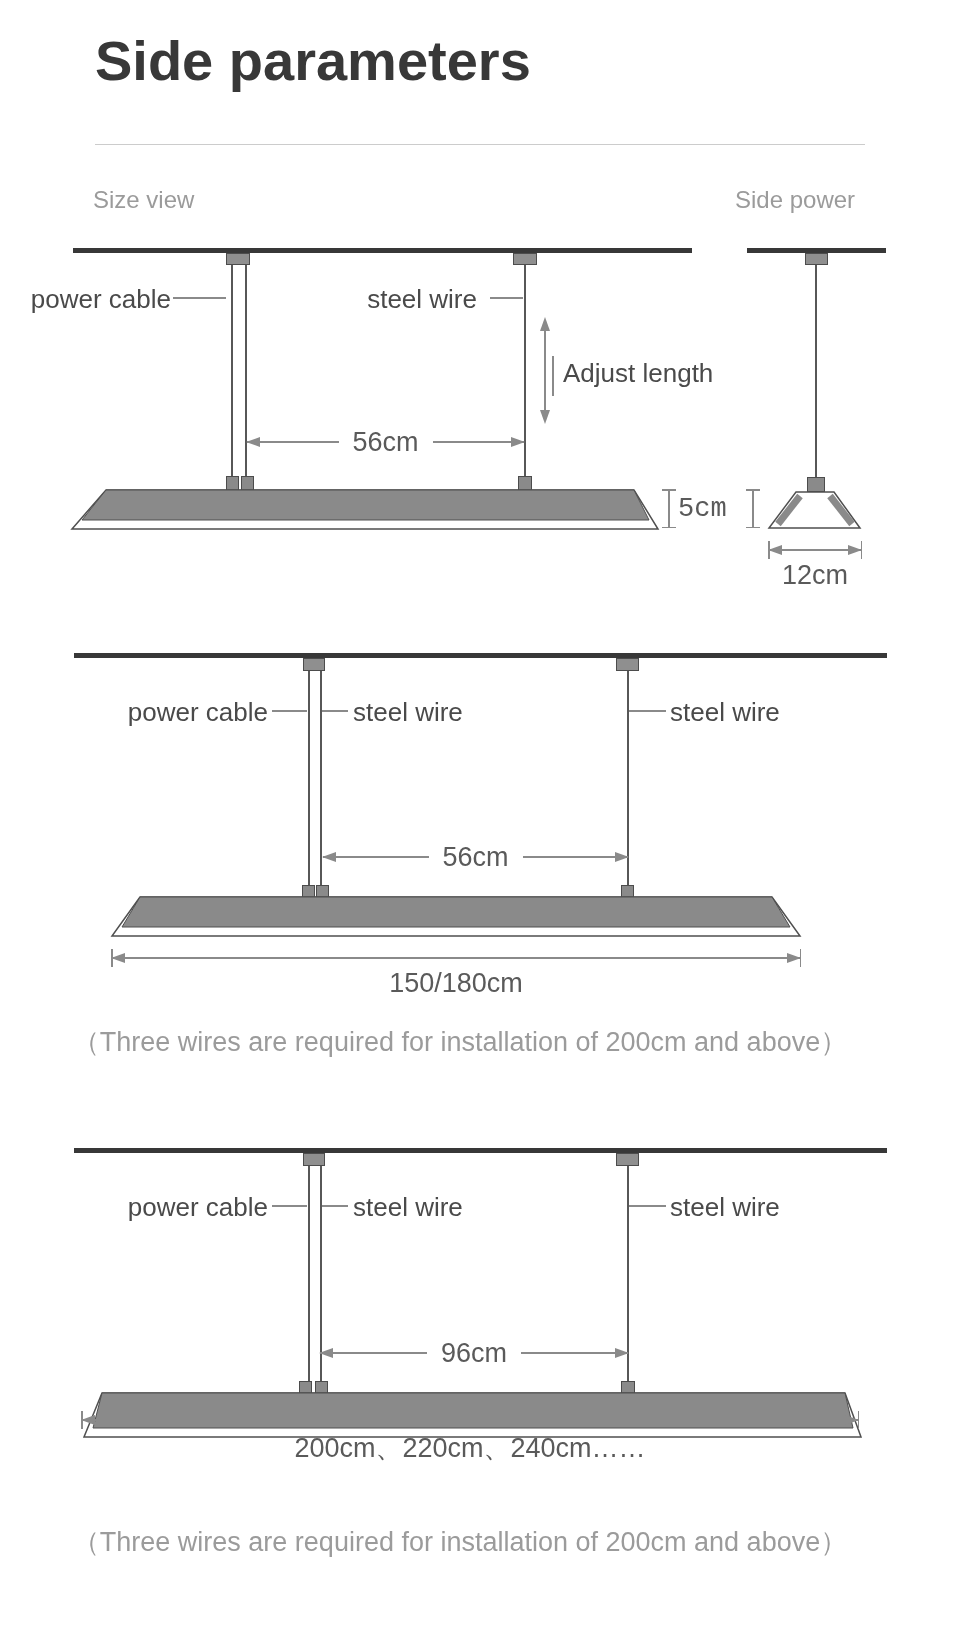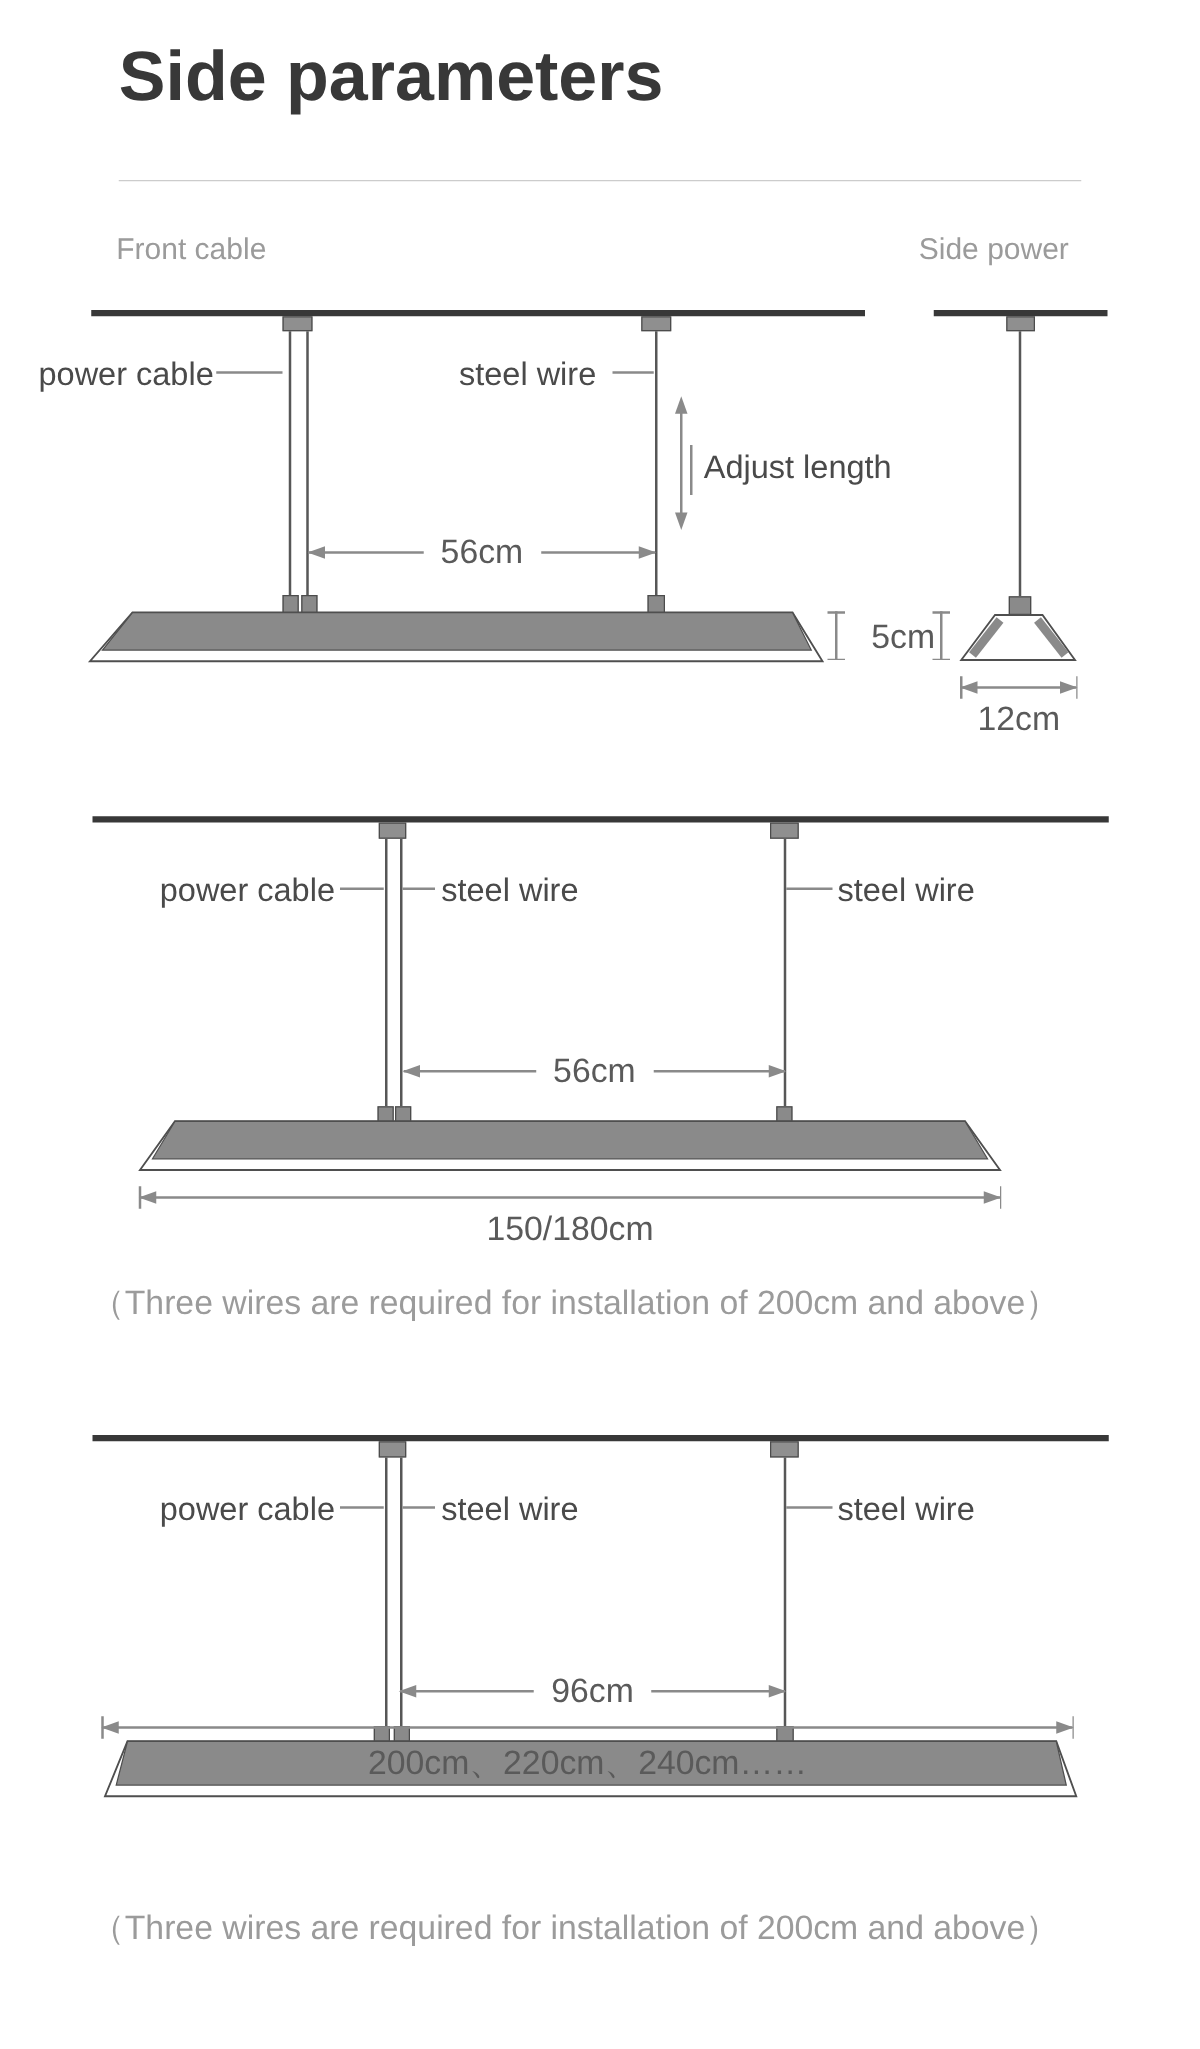--- a/index.html
+++ b/index.html
@@ -42,21 +42,21 @@
   .vtick .sb{position:absolute;left:0;bottom:0;width:14px;height:1.5px;background:#8a8a8a;}
   svg{display:block;}
 </style>
 </head>
 <body>
 
 <div class="canvas">
 
   <div class="abs title" style="left:95px;top:28px;">Side parameters</div>
   <div class="abs divider" style="left:95px;top:144px;width:770px;"></div>
-  <div class="abs viewlbl" style="left:93px;top:186px;">Front cable</div>
+  <div class="abs viewlbl" style="left:93px;top:186px;">Size view</div>
   <div class="abs viewlbl" style="left:735px;top:186px;">Side power</div>
 
   <div class="abs ceiling" style="left:73px;top:248px;width:619px;"></div>
   <div class="abs hanger" style="left:226px;top:253px;width:24px;height:12px;"></div>
   <div class="abs hanger" style="left:513px;top:253px;width:24px;height:12px;"></div>
 
   <div class="abs wire" style="left:231px;top:265px;height:211px;"></div>
   <div class="abs wire" style="left:245px;top:265px;height:211px;"></div>
   <div class="abs wire" style="left:524px;top:265px;height:211px;"></div>
 
@@ -87,21 +87,21 @@
   <svg class="abs" style="left:70px;top:488px;" width="592" height="43" viewBox="70 488 592 43">
     <polygon points="106,490 634,490 658,529 72,529" fill="#ffffff" stroke="#4f4f4f" stroke-width="1.5"></polygon>
     <polygon points="106,490 634,490 649,520 82,520" fill="#8a8a8a" stroke="#4f4f4f" stroke-width="1"></polygon>
   </svg>
 
   <div class="vtick" style="left:662px;top:489px;height:39px;">
     <span class="vl"></span>
       <span class="st"></span>
       <span class="sb"></span>
   </div>
-  <div class="abs dimtext" style="left:678px;top:494px;width:70px;text-align:right;">5cm</div>
+  <div class="abs dimtext" style="left:678px;top:494px;width:70px;text-align:left;font-family:Liberation Mono, monospace;">5cm</div>
   <div class="vtick" style="left:746px;top:489px;height:39px;">
     <span class="vl"></span>
       <span class="st"></span>
       <span class="sb"></span>
   </div>
 
 
   <div class="abs ceiling" style="left:747px;top:248px;width:139px;"></div>
   <div class="abs hanger" style="left:805px;top:253px;width:23px;height:12px;"></div>
   <div class="abs wire" style="left:815px;top:265px;height:212px;"></div>
@@ -188,21 +188,21 @@
 
   <div class="abs conn" style="left:299px;top:1381px;width:13px;height:13px;"></div>
   <div class="abs conn" style="left:315px;top:1381px;width:13px;height:13px;"></div>
   <div class="abs conn" style="left:621px;top:1381px;width:14px;height:13px;"></div>
 
   <svg class="abs" style="left:80px;top:1391px;" width="785" height="48" viewBox="80 1391 785 48">
     <polygon points="102,1393 845,1393 861,1437 84,1437" fill="#ffffff" stroke="#4f4f4f" stroke-width="1.5"></polygon>
     <polygon points="102,1393 845,1393 853,1428 93,1428" fill="#8a8a8a" stroke="#4f4f4f" stroke-width="1"></polygon>
   </svg>
 
-  <div class="dimh" style="left:82px;top:1374px;width:776px;">
+  <div class="dimh" style="left:82px;top:1412px;width:776px;">
     <span class="tl"></span>
     <span class="al"></span>
     <span class="ln"></span>
     <span class="ar"></span>
     <span class="tr"></span>
     <span class="below dimtext">200cm、220cm、240cm……</span>
   </div>
 
   <div class="abs note" style="left:60px;top:1524px;width:800px;">（Three wires are required for installation of 200cm and above）</div>
 

